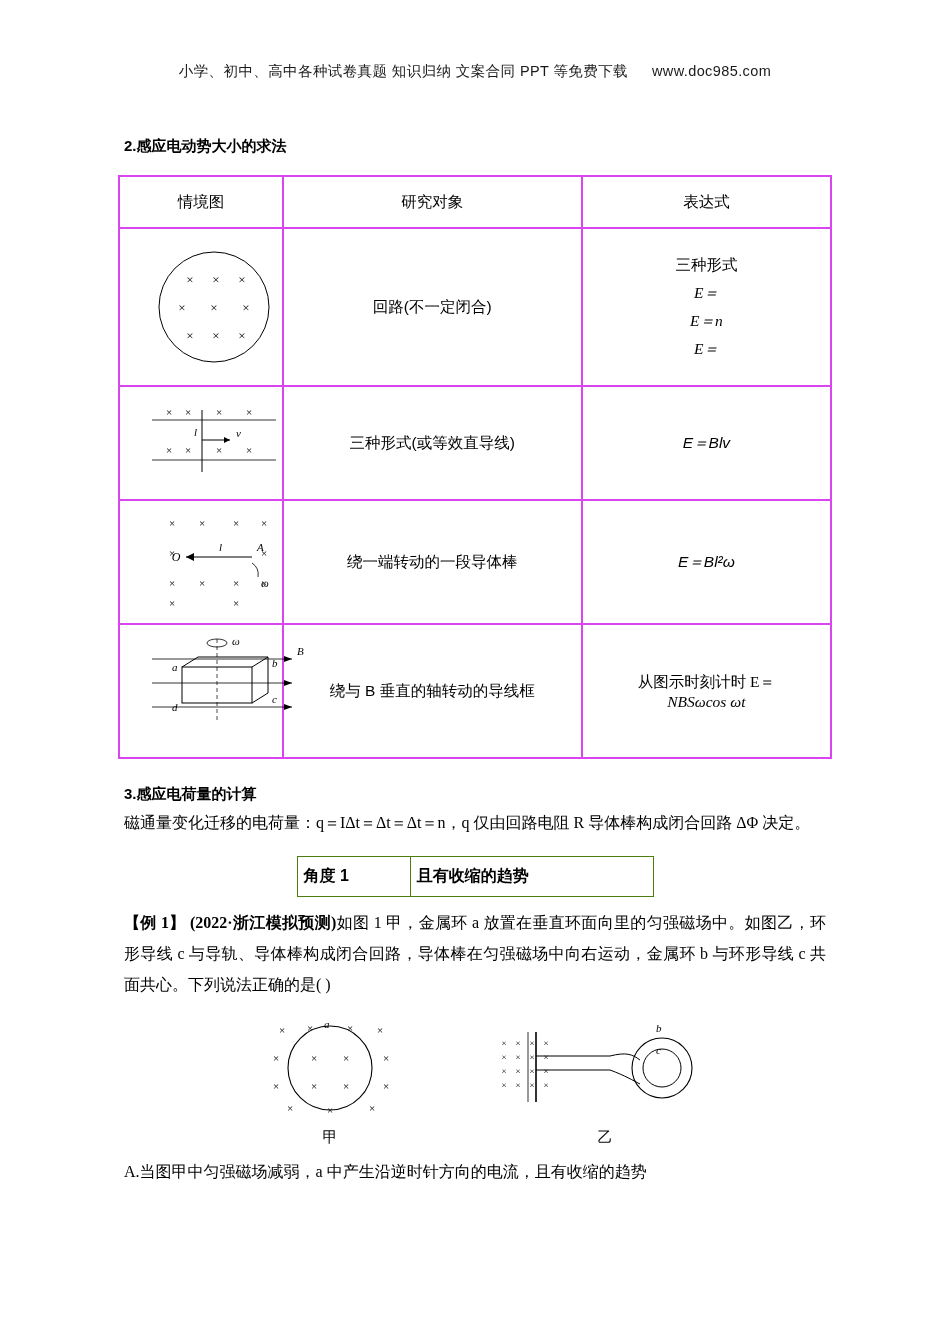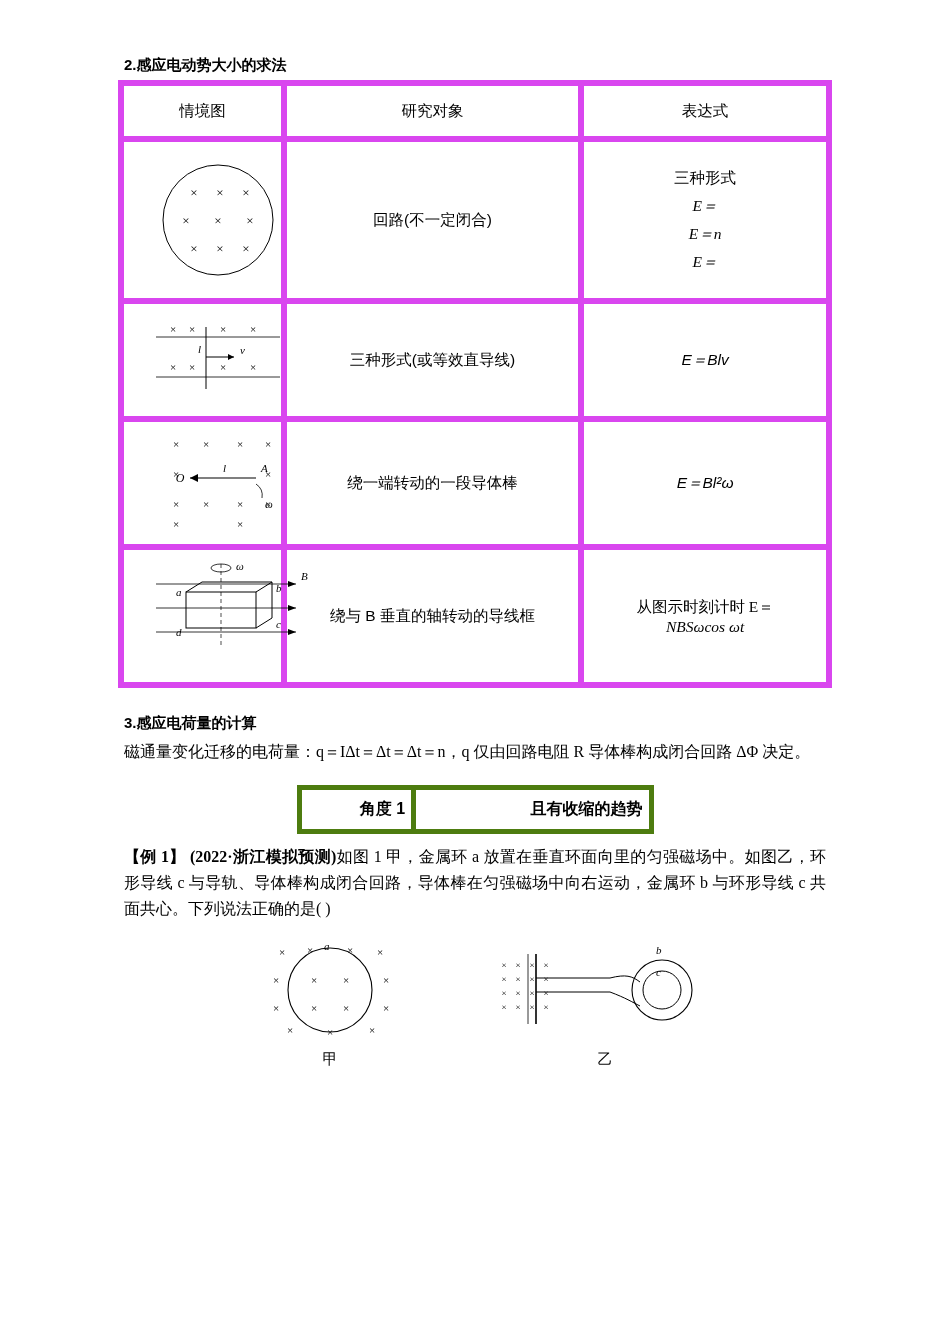--- a/index.html
+++ b/index.html
@@ -23,30 +23,30 @@
     font-size:14.5px;
     letter-spacing:0.4px;
     color:#1a1a1a;
   }
   .site-header .url{ margin-left:24px; }
   .section-title{
     font-family:"Liberation Sans", sans-serif;
     font-weight:bold;
     font-size:15px;
     margin-top:56px;
-    margin-bottom:5px;
+    margin-bottom:19px;
     margin-left:6px;
   }
   table.main{
     border-collapse:collapse;
     width:100%;
     table-layout:fixed;
   }
   table.main td, table.main th{
-    border:6px solid #d946ef;
+    border:2px solid #d946ef;
     text-align:center;
     vertical-align:middle;
     font-size:15.5px;
     font-family:"Liberation Sans", sans-serif;
     padding:6px 4px;
   }
   table.main th{ font-weight:normal; height:38px;}
   .col-a{width:23%;}
   .col-b{width:42%;}
   .col-c{width:35%;}
@@ -69,31 +69,31 @@
     line-height:30px;
     margin:2px 6px;
     text-align:justify;
   }
   .angle-box{
     margin:18px auto 10px auto;
     border-collapse:collapse;
     width:50%;
   }
   .angle-box td{
-    border:5px solid #4d7c0f;
-    text-align:right;
+    border:1px solid #4d7c0f;
+    text-align:left;
     font-family:"Liberation Sans", sans-serif;
     font-weight:bold;
     font-size:16px;
     padding:9px 6px;
     margin-left:13px;
   }
   .example{
     font-size:16px;
-    line-height:26px;
+    line-height:31px;
     margin:6px 6px 0 6px;
     text-align:justify;
   }
   .bold{ font-weight:bold; }
   .figure-row{
     display:flex;
     justify-content:center;
     align-items:flex-end;
     gap:60px;
     margin-top:10px;
@@ -114,20 +114,23 @@
     font-size:16px;
     line-height:30px;
     margin:10px 6px 0 6px;
   }
 </style>
 </head>
 <body>
 
 <div class="page">
 
+  <div class="site-header">
+    <span>小学、初中、高中各种试卷真题 知识归纳 文案合同 PPT 等免费下载</span><span class="url">www.doc985.com</span>
+  </div>
 
   <div class="section-title">2.感应电动势大小的求法</div>
 
   <table class="main">
     <colgroup>
         <col class="col-a">
         <col class="col-b">
         <col class="col-c">
       </colgroup>
     <tbody>
@@ -326,14 +329,15 @@
         <circle cx="172" cy="58" r="30" fill="none" stroke="#000" stroke-width="1.1"></circle>
         <circle cx="172" cy="58" r="19" fill="none" stroke="#000" stroke-width="1"></circle>
         <text x="166" y="22" font-family="Liberation Serif, serif" font-size="11" font-style="italic">b</text>
         <text x="166" y="44" font-family="Liberation Serif, serif" font-size="11" font-style="italic">c</text>
       </svg>
       <div class="figlabel">乙</div>
     </div>
   </div>
 
 
+  <div class="option">A.当图甲中匀强磁场减弱，a 中产生沿逆时针方向的电流，且有收缩的趋势</div>
 
 </div>
 
 </body></html>

